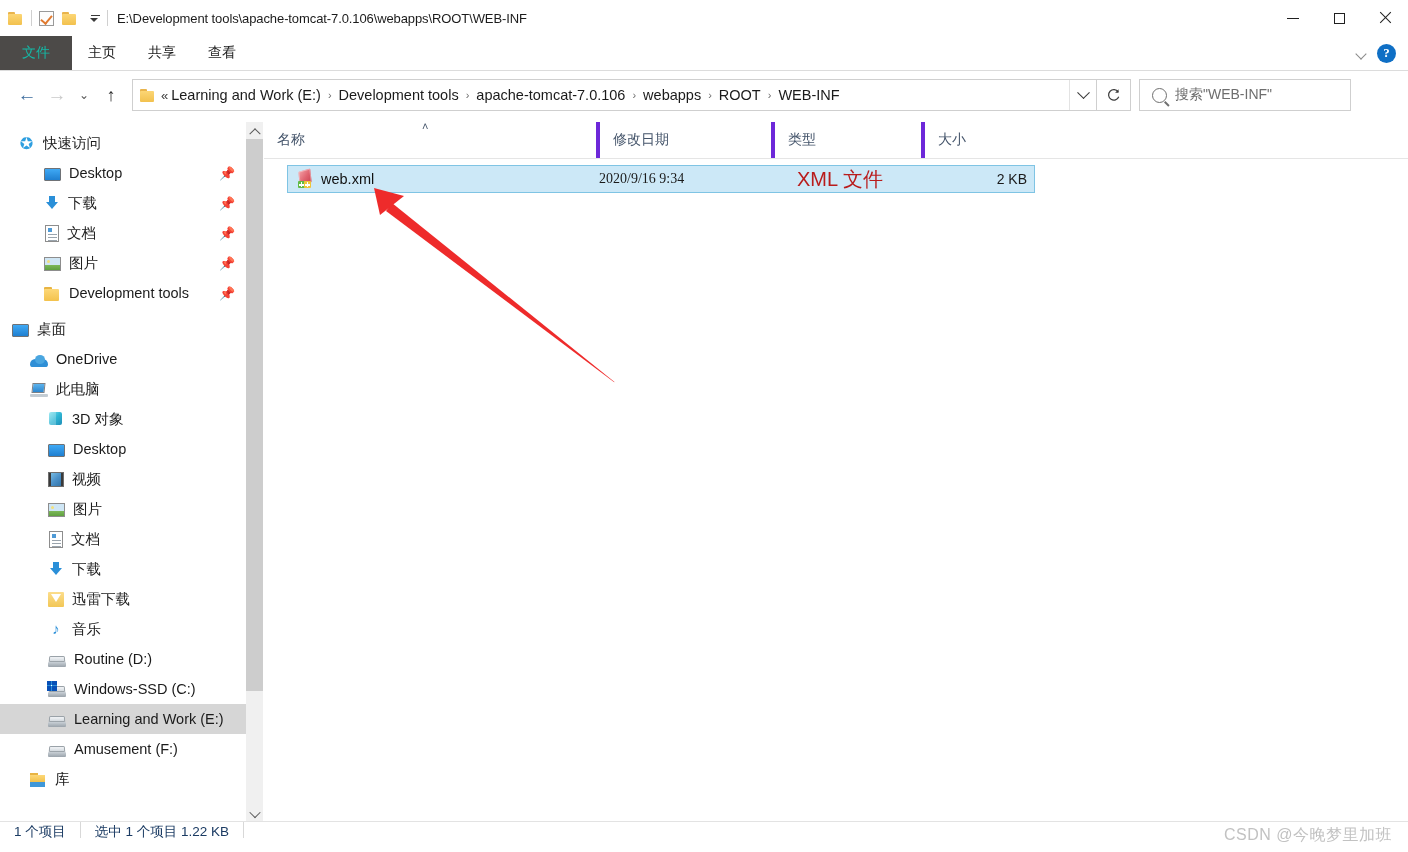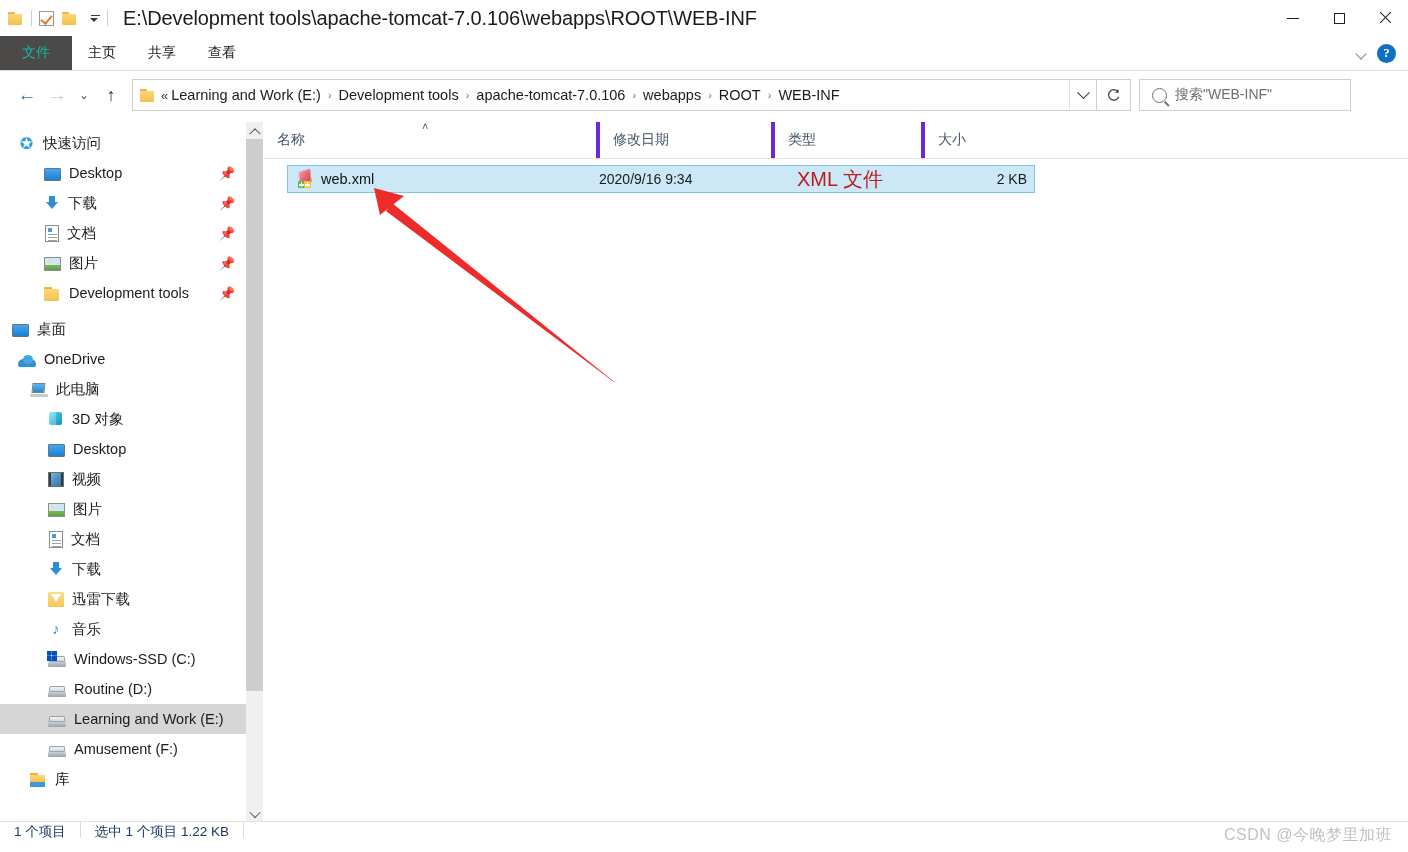--- a/index.html
+++ b/index.html
@@ -90,23 +90,23 @@
     width: 9px; height: 1px;
     background: #3a3a3a;
     margin-left: 6px;
     margin-bottom: 2px;
   }
   .caretwrap {
     display: flex; flex-direction: column; align-items: center;
     margin-left: 4px;
   }
   .win-title {
-    font-size: 20px;
+    font-size: 13px;
     color: #1b1b1b;
-    margin-left: 10px;
+    margin-left: 4px;
     white-space: nowrap;
     letter-spacing: -0.1px;
   }
   .wincontrols {
     position: absolute;
     right: 0; top: 0;
     display: flex;
     height: 36px;
   }
   .winbtn {
@@ -681,21 +681,21 @@
   }
   .fr-name {
     width: 322px;
     display: flex;
     align-items: center;
     padding-left: 9px;
     box-sizing: border-box;
     font-size: 14.5px;
     color: #111;
   }
-  .fr-date { width: 175px; font-size: 14px; color: #1b1b1b; padding-left: 3px; box-sizing: border-box; }
+  .fr-date { width: 175px; font-size: 14px; color: #1b1b1b; padding-left: 3px; box-sizing: border-box; font-family: Liberation Serif, serif; }
   .fr-type { width: 150px; font-size: 20px; color: #b91c1c; padding-left: 12px; box-sizing: border-box; }
   .fr-size { width: 96px; font-size: 14px; color: #1b1b1b; text-align: right; padding-right: 7px; box-sizing: border-box; }
 
   .xml-ico {
     width: 18px; height: 18px;
     margin-right: 6px;
     position: relative;
     flex: 0 0 auto;
   }
   .xml-ico .page {
@@ -897,21 +897,21 @@
       <span class="ni-ico ic-folder"></span>
       <span class="lbl">Development tools</span>
       <span class="pin">📌</span>
     </div>
 
     <div class="navitem" style="padding-left:12px; margin-top:6px">
       <span class="ni-ico ic-monitor"></span>
       <span class="lbl">桌面</span>
     </div>
 
-    <div class="navitem" style="padding-left:18px">
+    <div class="navitem" style="padding-left:30px">
       <span class="ni-ico ic-cloud"></span>
       <span class="lbl">OneDrive</span>
     </div>
     <div class="navitem" style="padding-left:30px">
       <span class="ni-ico ic-pc"></span>
       <span class="lbl">此电脑</span>
     </div>
     <div class="navitem" style="padding-left:48px">
       <span class="ni-ico ic-3d"></span>
       <span class="lbl">3D 对象</span>
@@ -936,30 +936,30 @@
       <span class="ni-ico ic-dl"></span>
       <span class="lbl">下载</span>
     </div>
     <div class="navitem" style="padding-left:48px">
       <span class="ni-ico ic-xun"></span>
       <span class="lbl">迅雷下载</span>
     </div>
     <div class="navitem" style="padding-left:48px">
       <span class="ni-ico ic-music">♪</span>
       <span class="lbl">音乐</span>
+    </div>
+    <div class="navitem" style="padding-left:48px">
+      <span class="ni-ico ic-drive"></span>
+      <span class="lbl">Routine (D:)</span>
     </div>
     <div class="navitem" style="padding-left:48px">
       <span class="ni-ico ic-drive winlogo">
           <span class="flag"></span>
         </span>
       <span class="lbl">Windows-SSD (C:)</span>
-    </div>
-    <div class="navitem" style="padding-left:48px">
-      <span class="ni-ico ic-drive"></span>
-      <span class="lbl">Routine (D:)</span>
     </div>
     <div class="navitem sel" style="padding-left:48px">
       <span class="ni-ico ic-drive"></span>
       <span class="lbl">Learning and Work (E:)</span>
     </div>
     <div class="navitem" style="padding-left:48px">
       <span class="ni-ico ic-drive"></span>
       <span class="lbl">Amusement (F:)</span>
     </div>
     <div class="navitem" style="padding-left:30px">

